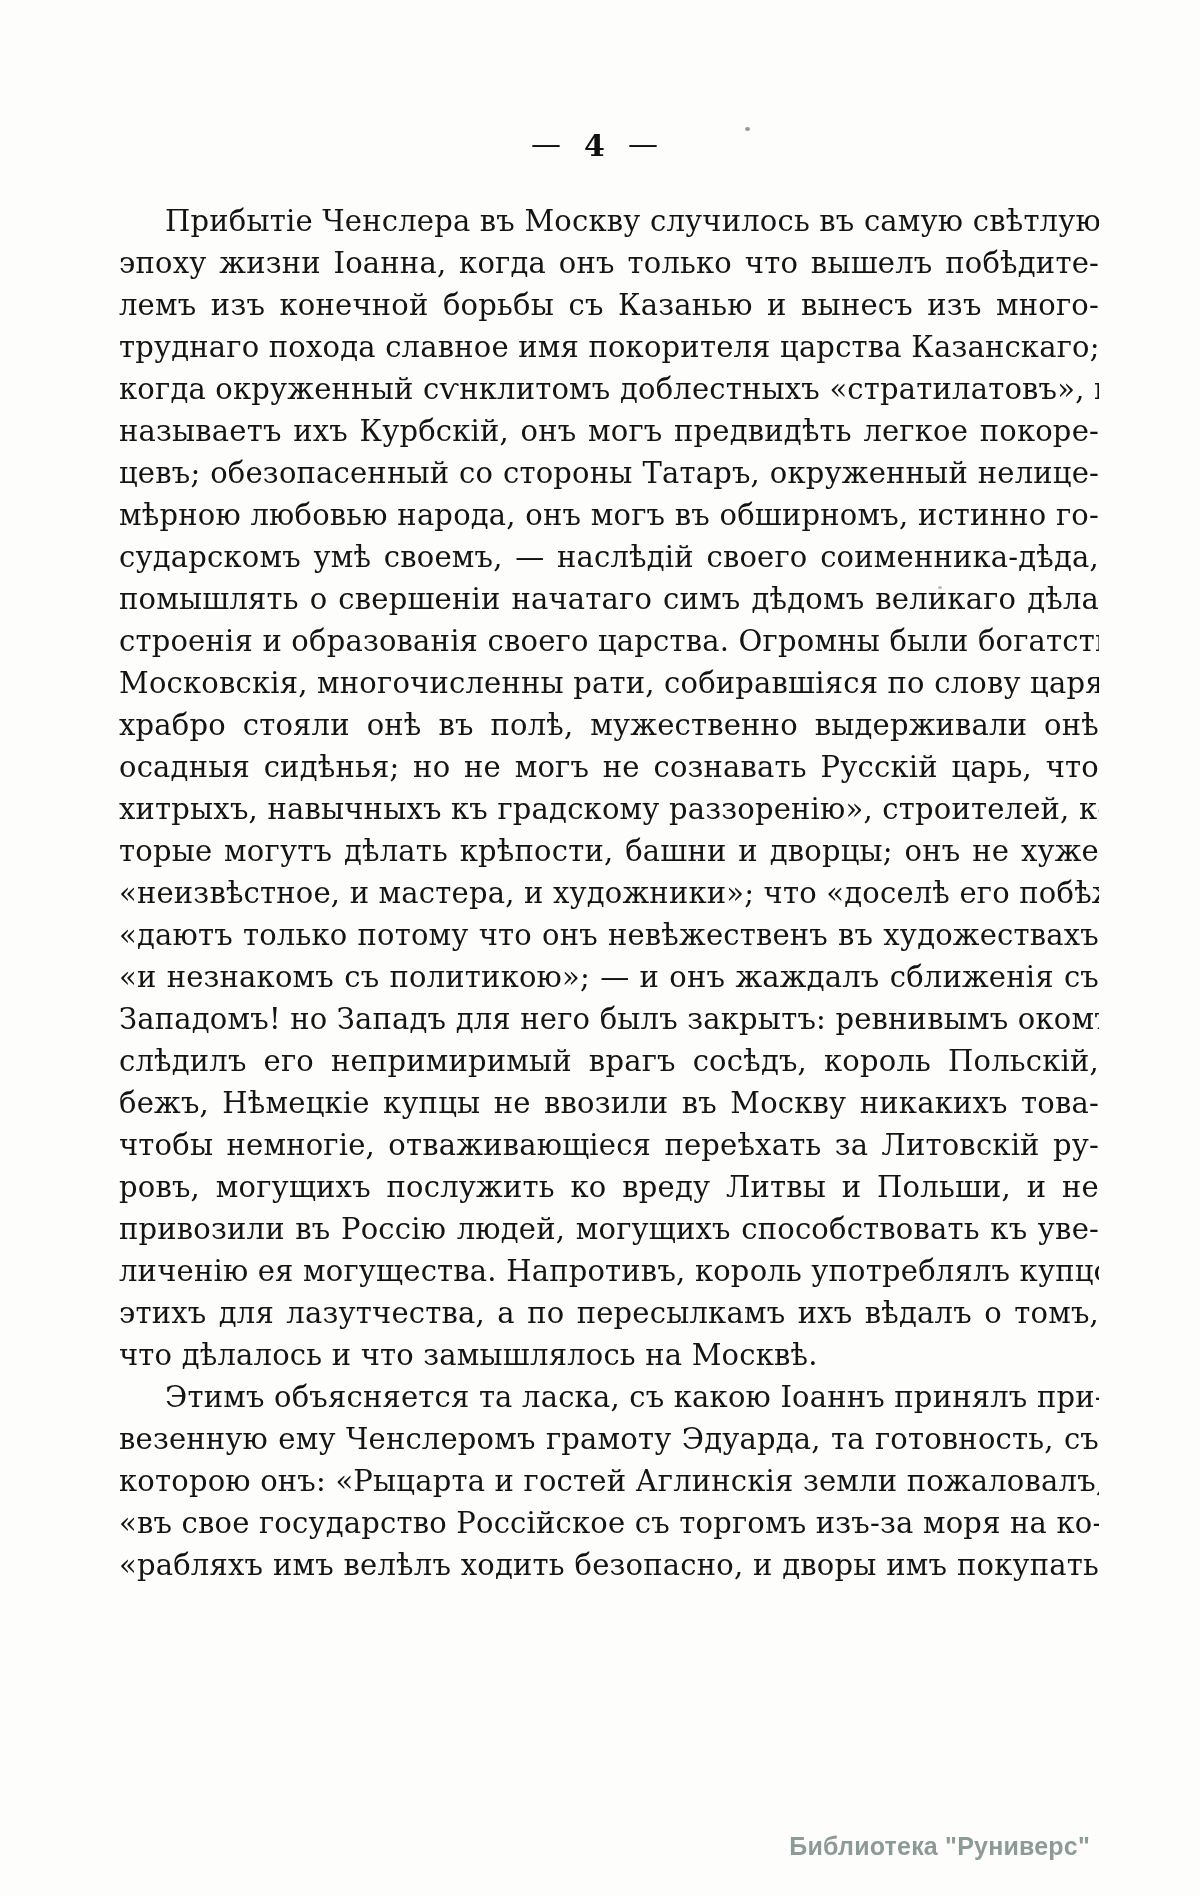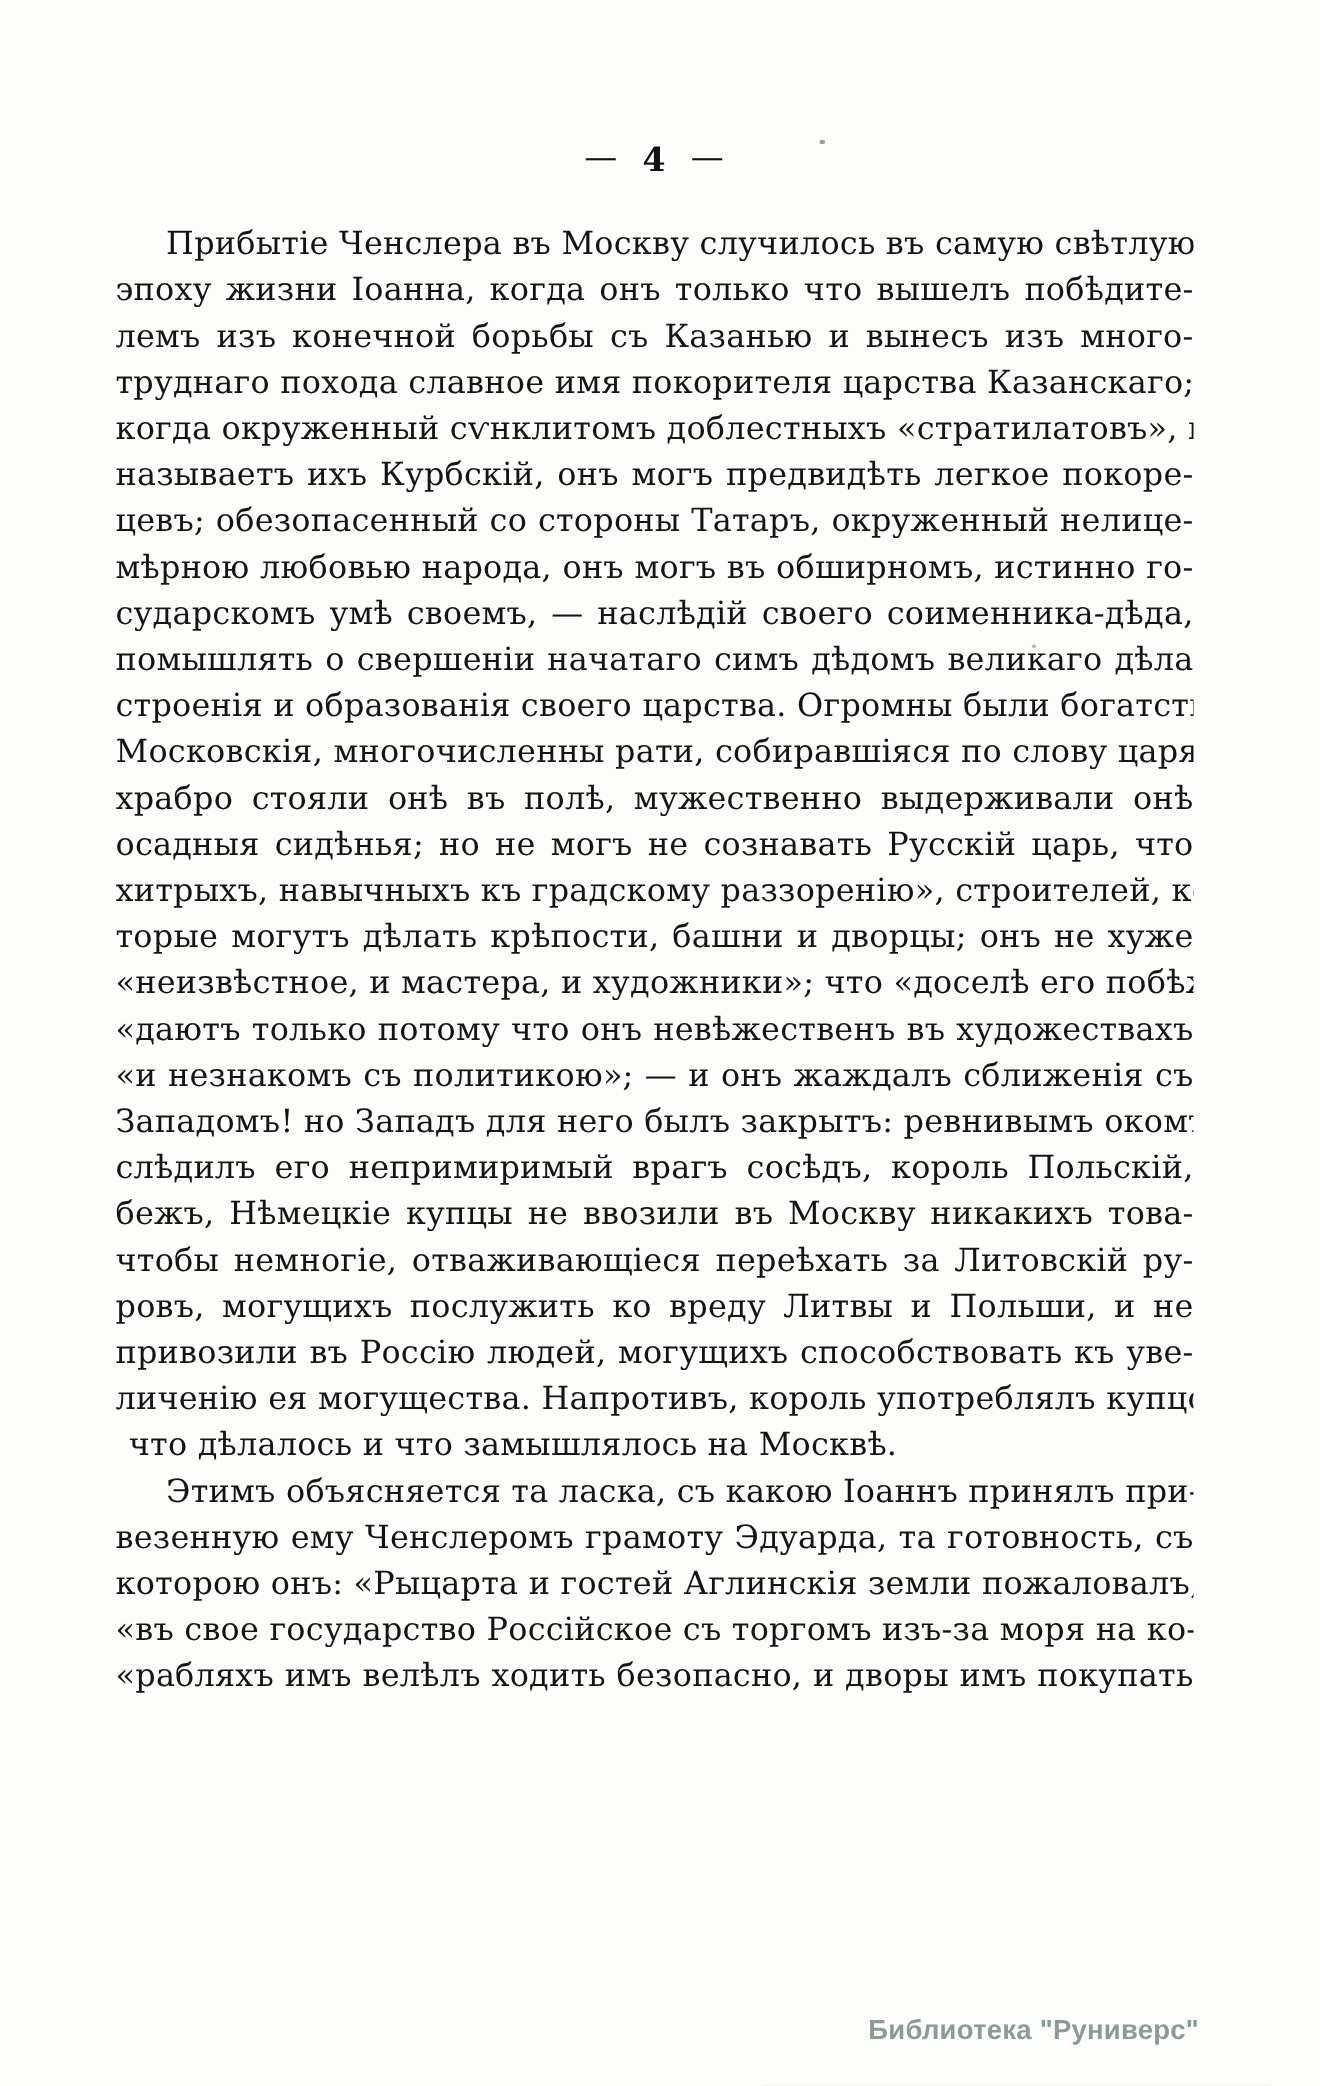--- a/index.html
+++ b/index.html
@@ -19,36 +19,36 @@
     top: 128px;
     text-align: center;
     font-size: 30px;
     letter-spacing: 1px;
     color: #111;
   }
   .page-header .dash { padding: 0 22px; position: relative; top: -2px; }
   .page-header .pnum { font-weight: bold; }
   .body-text {
     position: absolute;
-    left: 105px;
+    left: 119px;
     top: 200px;
     width: 980px;
   }
   .line {
     height: 42px;
     line-height: 42px;
     font-size: 29px;
     letter-spacing: 0.2px;
     text-align: justify;
     text-align-last: justify;
     overflow: hidden;
     white-space: nowrap;
   }
   .line.indent { padding-left: 46px; }
-  .line.no-just { text-align: center; text-align-last: left; margin-left: 12px; }
+  .line.no-just { text-align: center; text-align-last: left; }
   .watermark {
     position: absolute;
     top: 1832px;
     right: 110px;
     font-family: "Liberation Sans", sans-serif;
     font-size: 25px;
     font-weight: bold;
     letter-spacing: 0.2px;
   }
   .speck {
@@ -91,20 +91,21 @@
       <div class="line">«неизвѣстное, и мастера, и художники»; что «доселѣ его побѣж-</div>
       <div class="line">«даютъ только потому что онъ невѣжественъ въ художествахъ</div>
       <div class="line">«и незнакомъ съ политикою»; — и онъ жаждалъ сближенія съ</div>
       <div class="line">Западомъ! но Западъ для него былъ закрытъ: ревнивымъ окомъ</div>
       <div class="line">слѣдилъ его непримиримый врагъ сосѣдъ, король Польскій,</div>
       <div class="line">бежъ, Нѣмецкіе купцы не ввозили въ Москву никакихъ това-</div>
       <div class="line">чтобы немногіе, отваживающіеся переѣхать за Литовскій ру-</div>
       <div class="line">ровъ, могущихъ послужить ко вреду Литвы и Польши, и не</div>
       <div class="line">привозили въ Россію людей, могущихъ способствовать къ уве-</div>
       <div class="line">личенію ея могущества. Напротивъ, король употреблялъ купцовъ</div>
+      <div class="line">этихъ для лазутчества, а по пересылкамъ ихъ вѣдалъ о томъ,</div>
       <div class="line no-just">что дѣлалось и что замышлялось на Москвѣ.</div>
       <div class="line indent">Этимъ объясняется та ласка, съ какою Іоаннъ принялъ при-</div>
       <div class="line">везенную ему Ченслеромъ грамоту Эдуарда, та готовность, съ</div>
       <div class="line">которою онъ: «Рыцарта и гостей Аглинскія земли пожаловалъ,</div>
       <div class="line">«въ свое государство Россійское съ торгомъ изъ-за моря на ко-</div>
       <div class="line">«рабляхъ имъ велѣлъ ходить безопасно, и дворы имъ покупать</div>
     </div>
 
   <div class="watermark" style="color: rgb(141, 155, 152);">Библиотека "Руниверс"</div>
 

